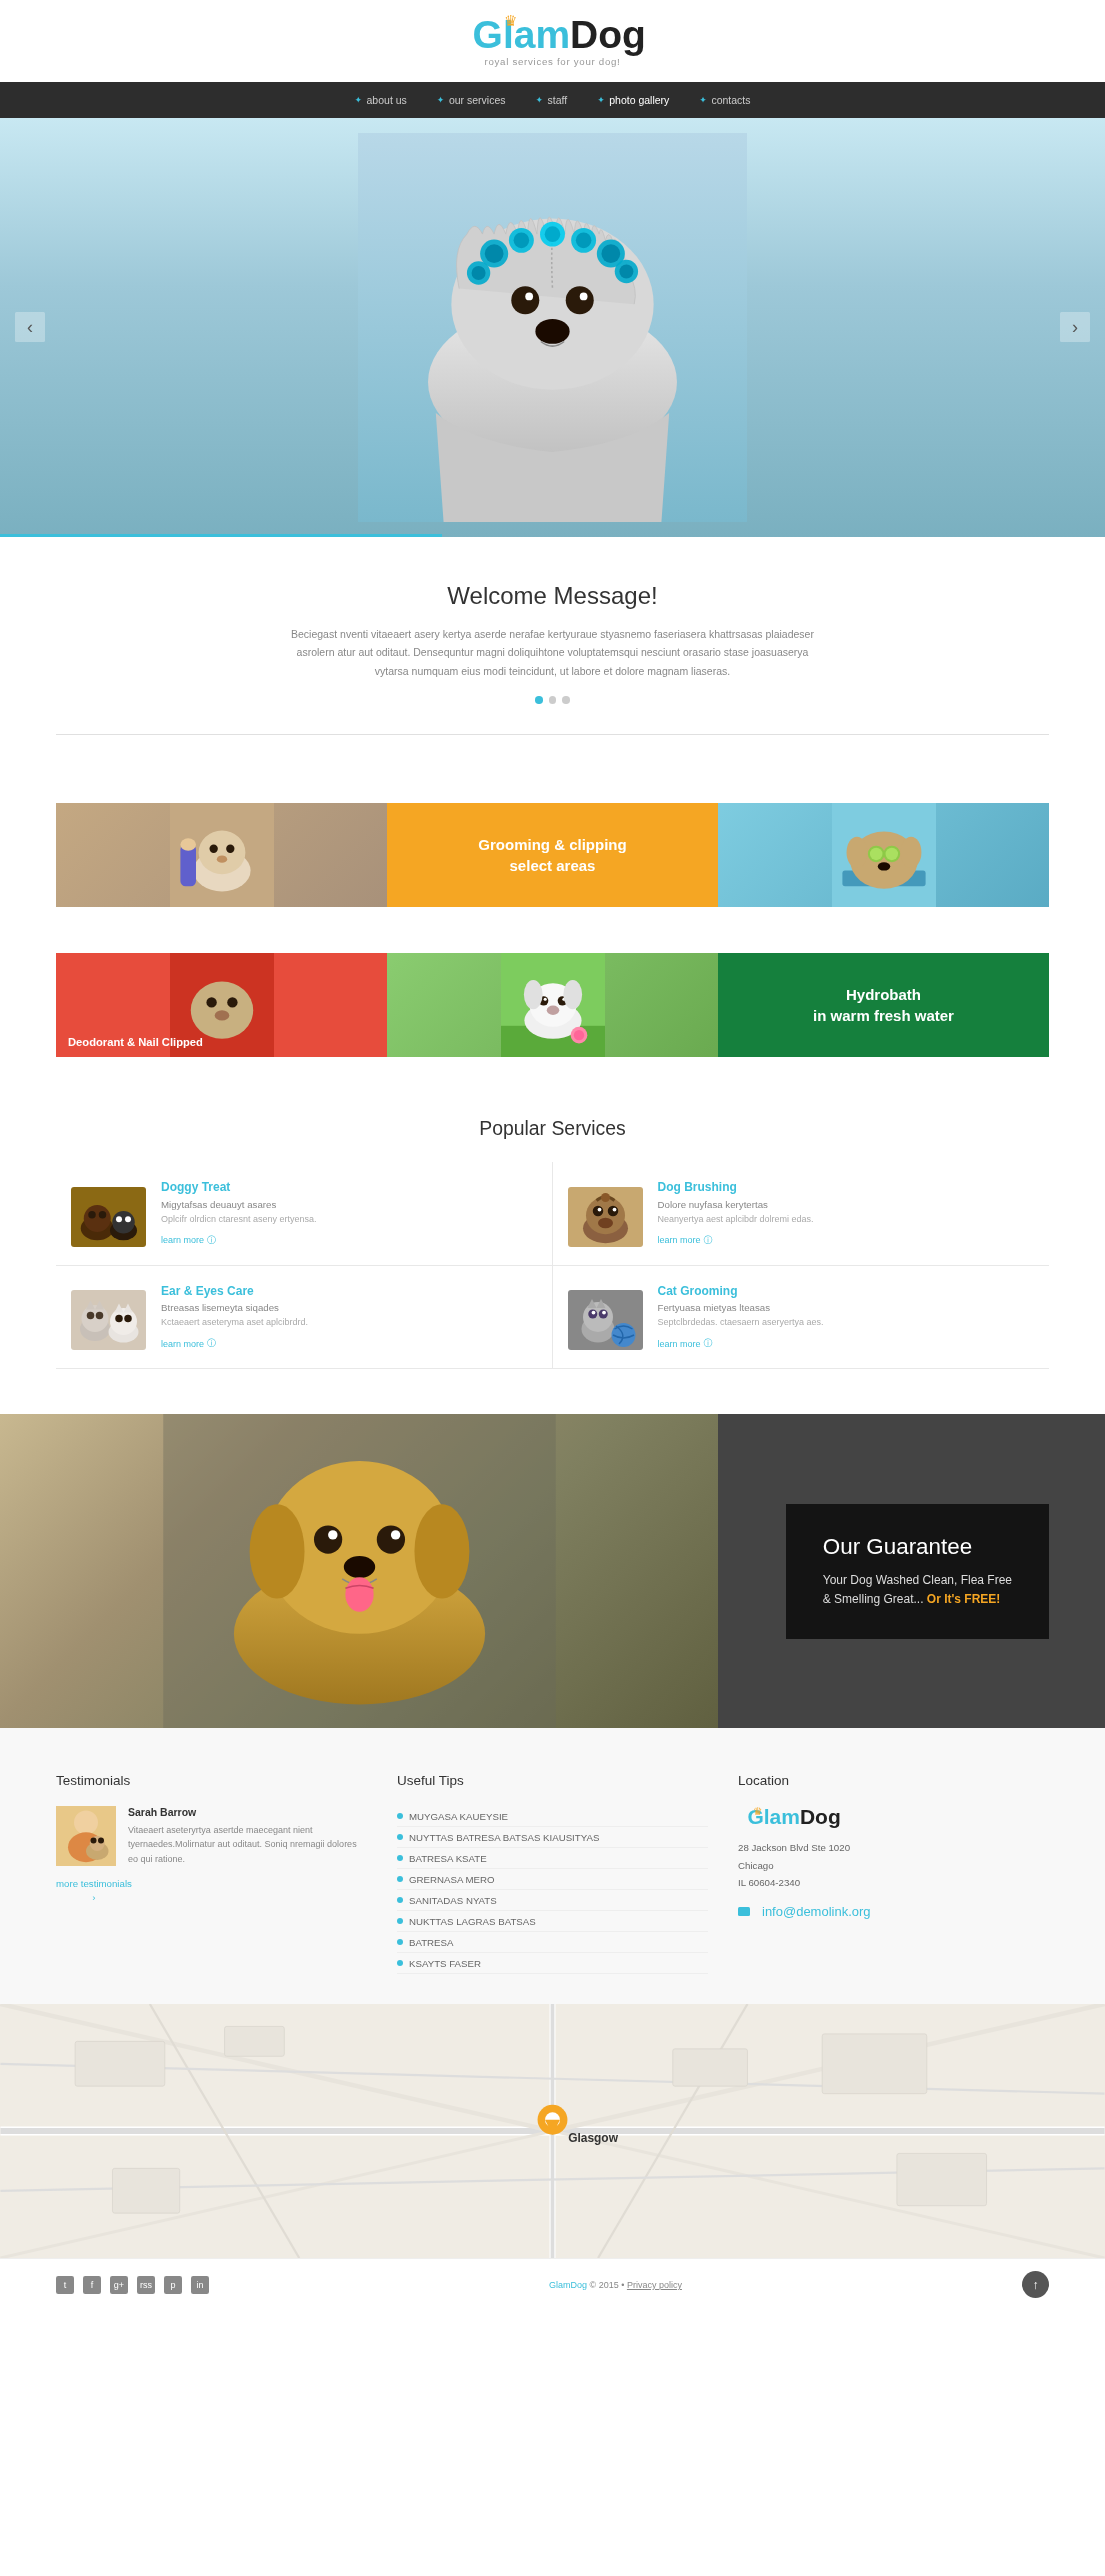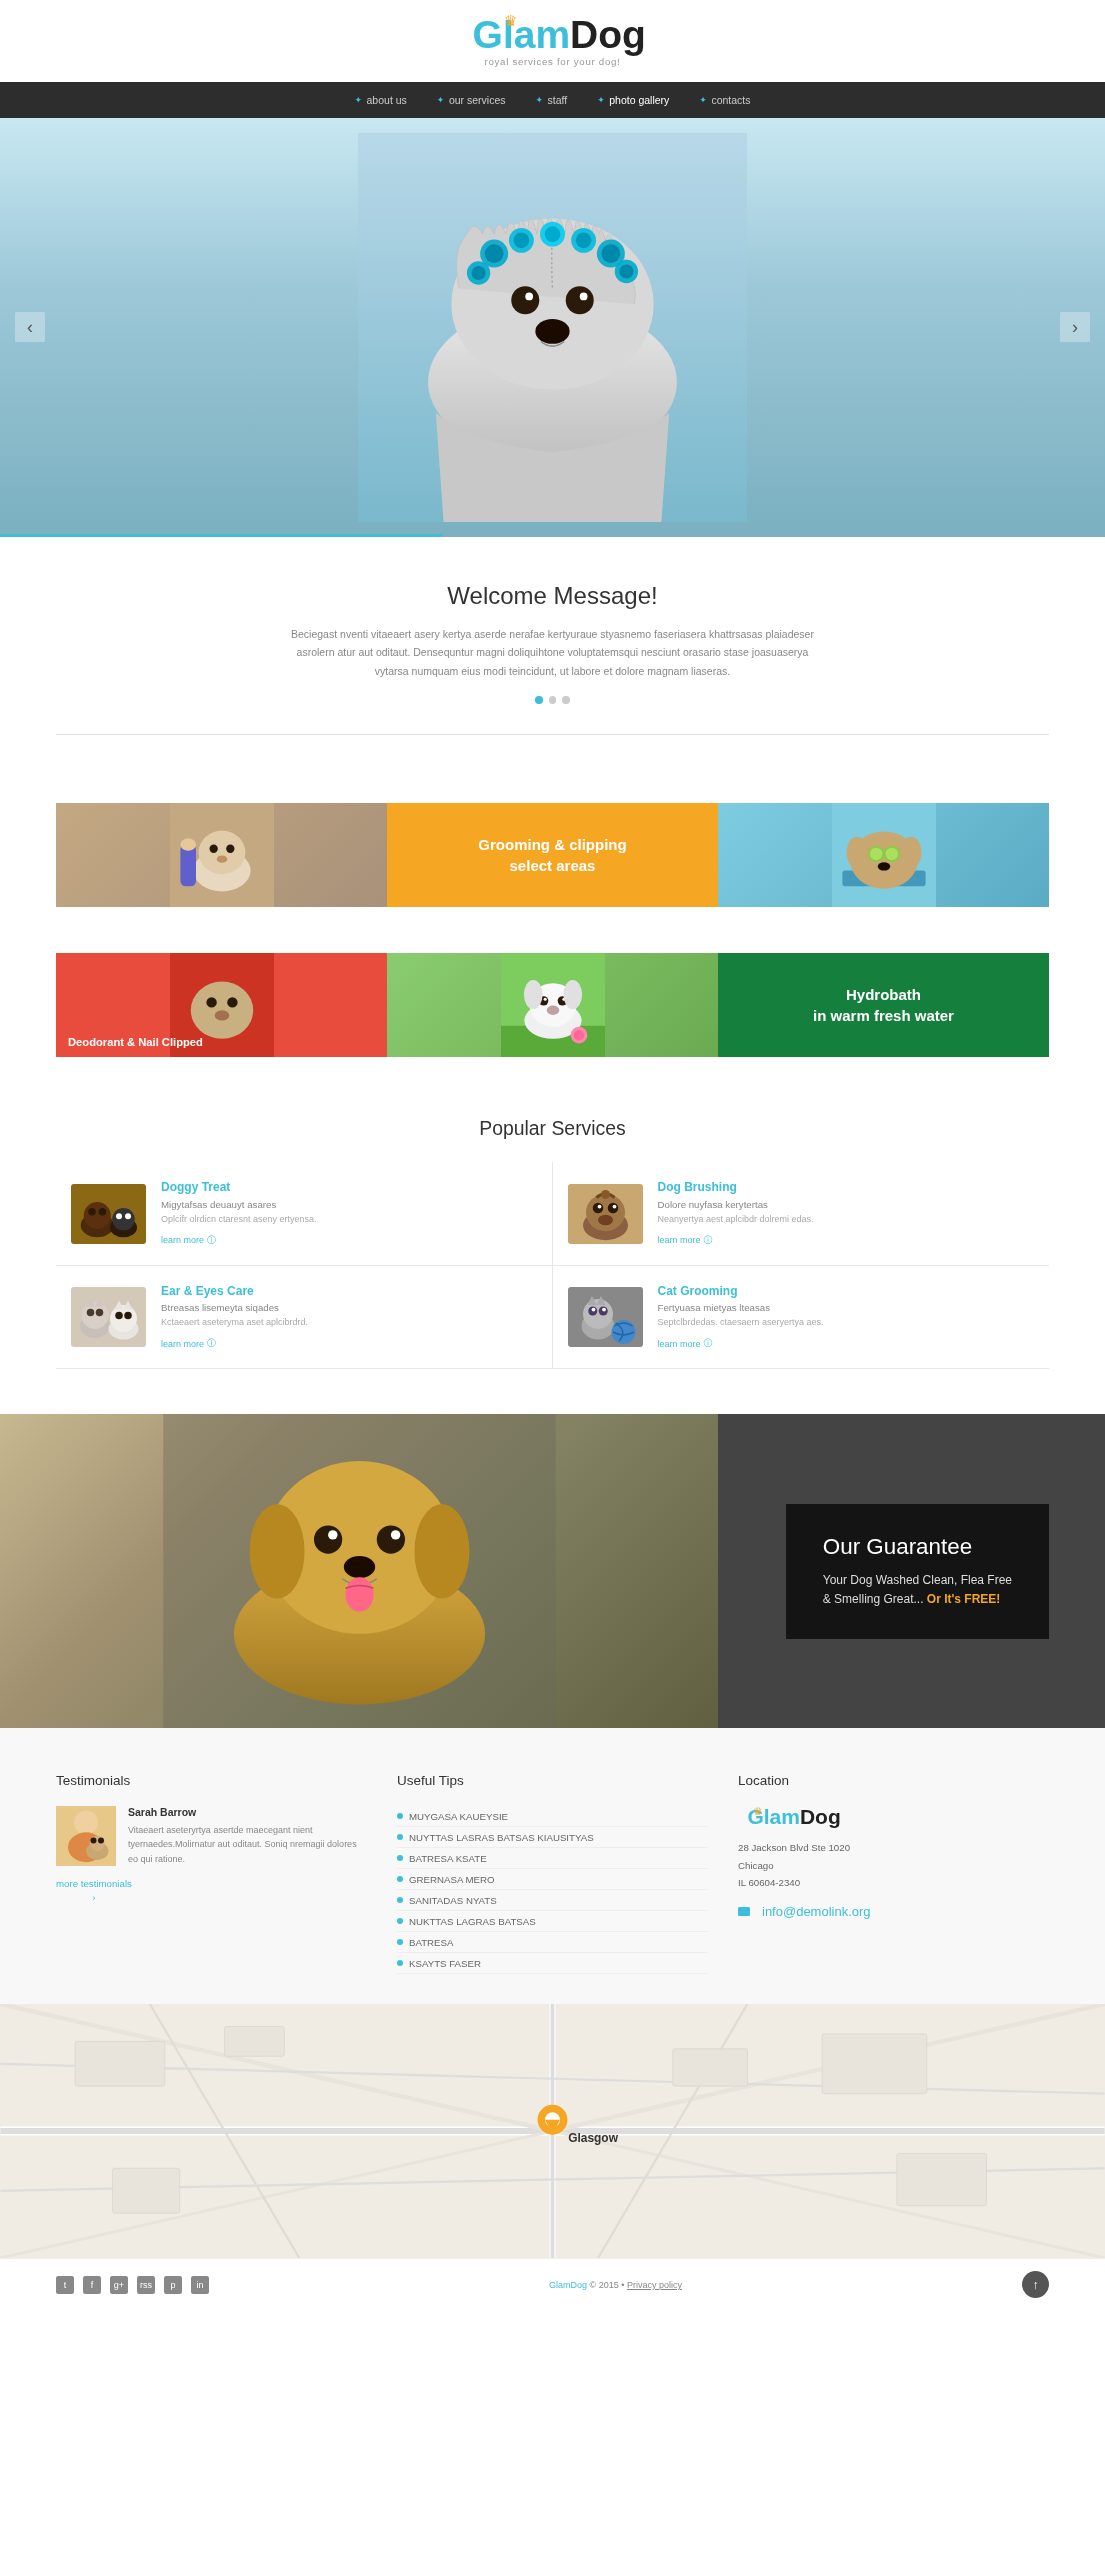--- a/index.html
+++ b/index.html
@@ -223,21 +223,21 @@
       color: #333;
       margin-bottom: 22.4px;
     }
     .services-list {
       display: grid;
       grid-template-columns: 1fr 1fr;
       gap: 0;
     }
     .service-item {
       display: flex;
-      align-items: center;
+      align-items: flex-end;
       padding: 18px 15px;
       border-bottom: 0.7px solid #e8e8e8;
       gap: 15px;
       background: #fff;
     }
     .service-item:nth-child(odd) { border-right: 0.7px solid #e8e8e8; }
     .service-item-img {
       width: 75px;
       height: 60px;
       border-radius: 3px;
@@ -860,21 +860,21 @@
     <a href="#" class="more-link">
       <span>more testimonials</span>
       <span>›</span>
     </a>
   </div>
 
   <div class="footer-col">
     <h3>Useful Tips</h3>
     <ul class="tips-list">
       <li>MUYGASA KAUEYSIE</li>
-      <li>NUYTTAS LASRAS BATSAS KIAUSITYAS</li>
+      <li>NUYTTAS BATRESA BATSAS KIAUSITYAS</li>
       <li>BATRESA KSATE</li>
       <li>GRERNASA MERO</li>
       <li>SANITADAS NYATS</li>
       <li>NUKTTAS LAGRAS BATSAS</li>
       <li>BATRESA</li>
       <li>KSAYTS FASER</li>
     </ul>
   </div>
 
   <div class="footer-col">

